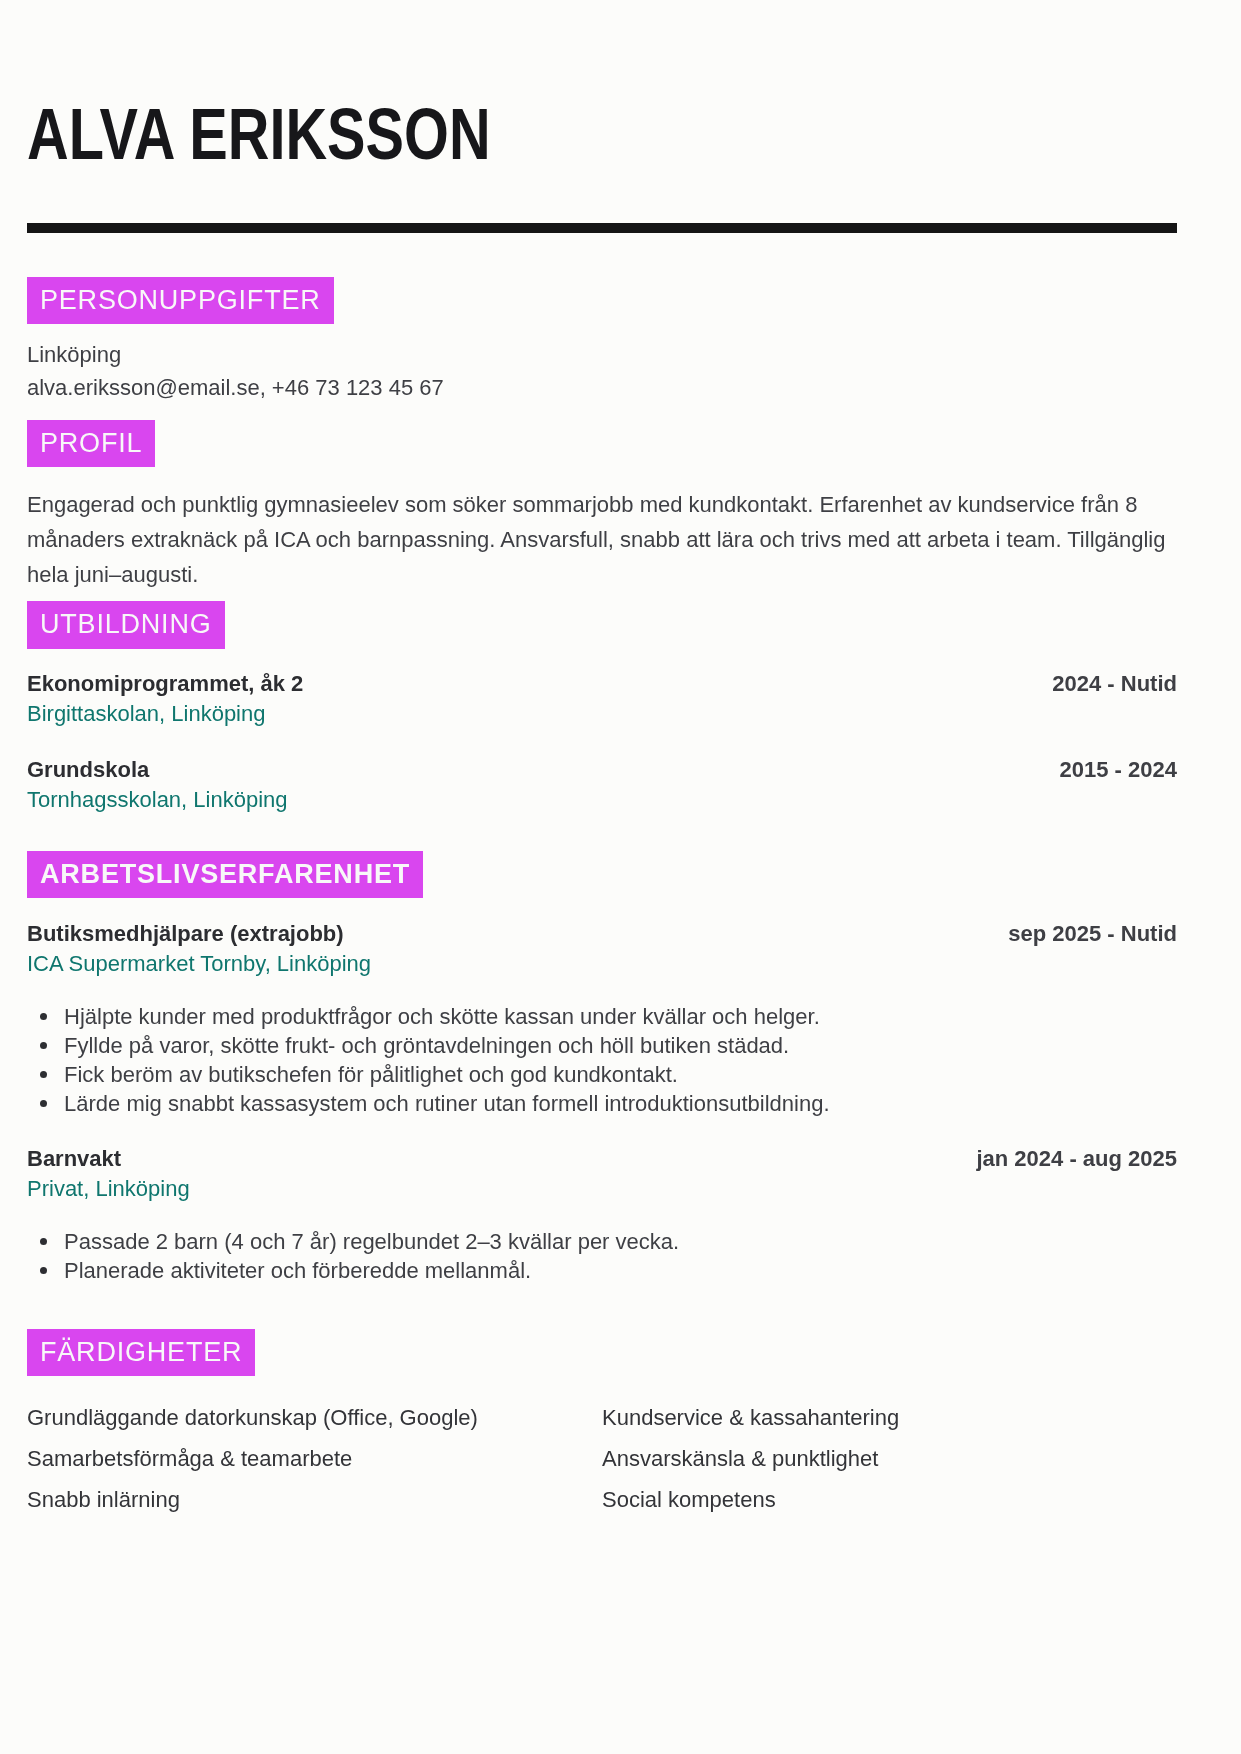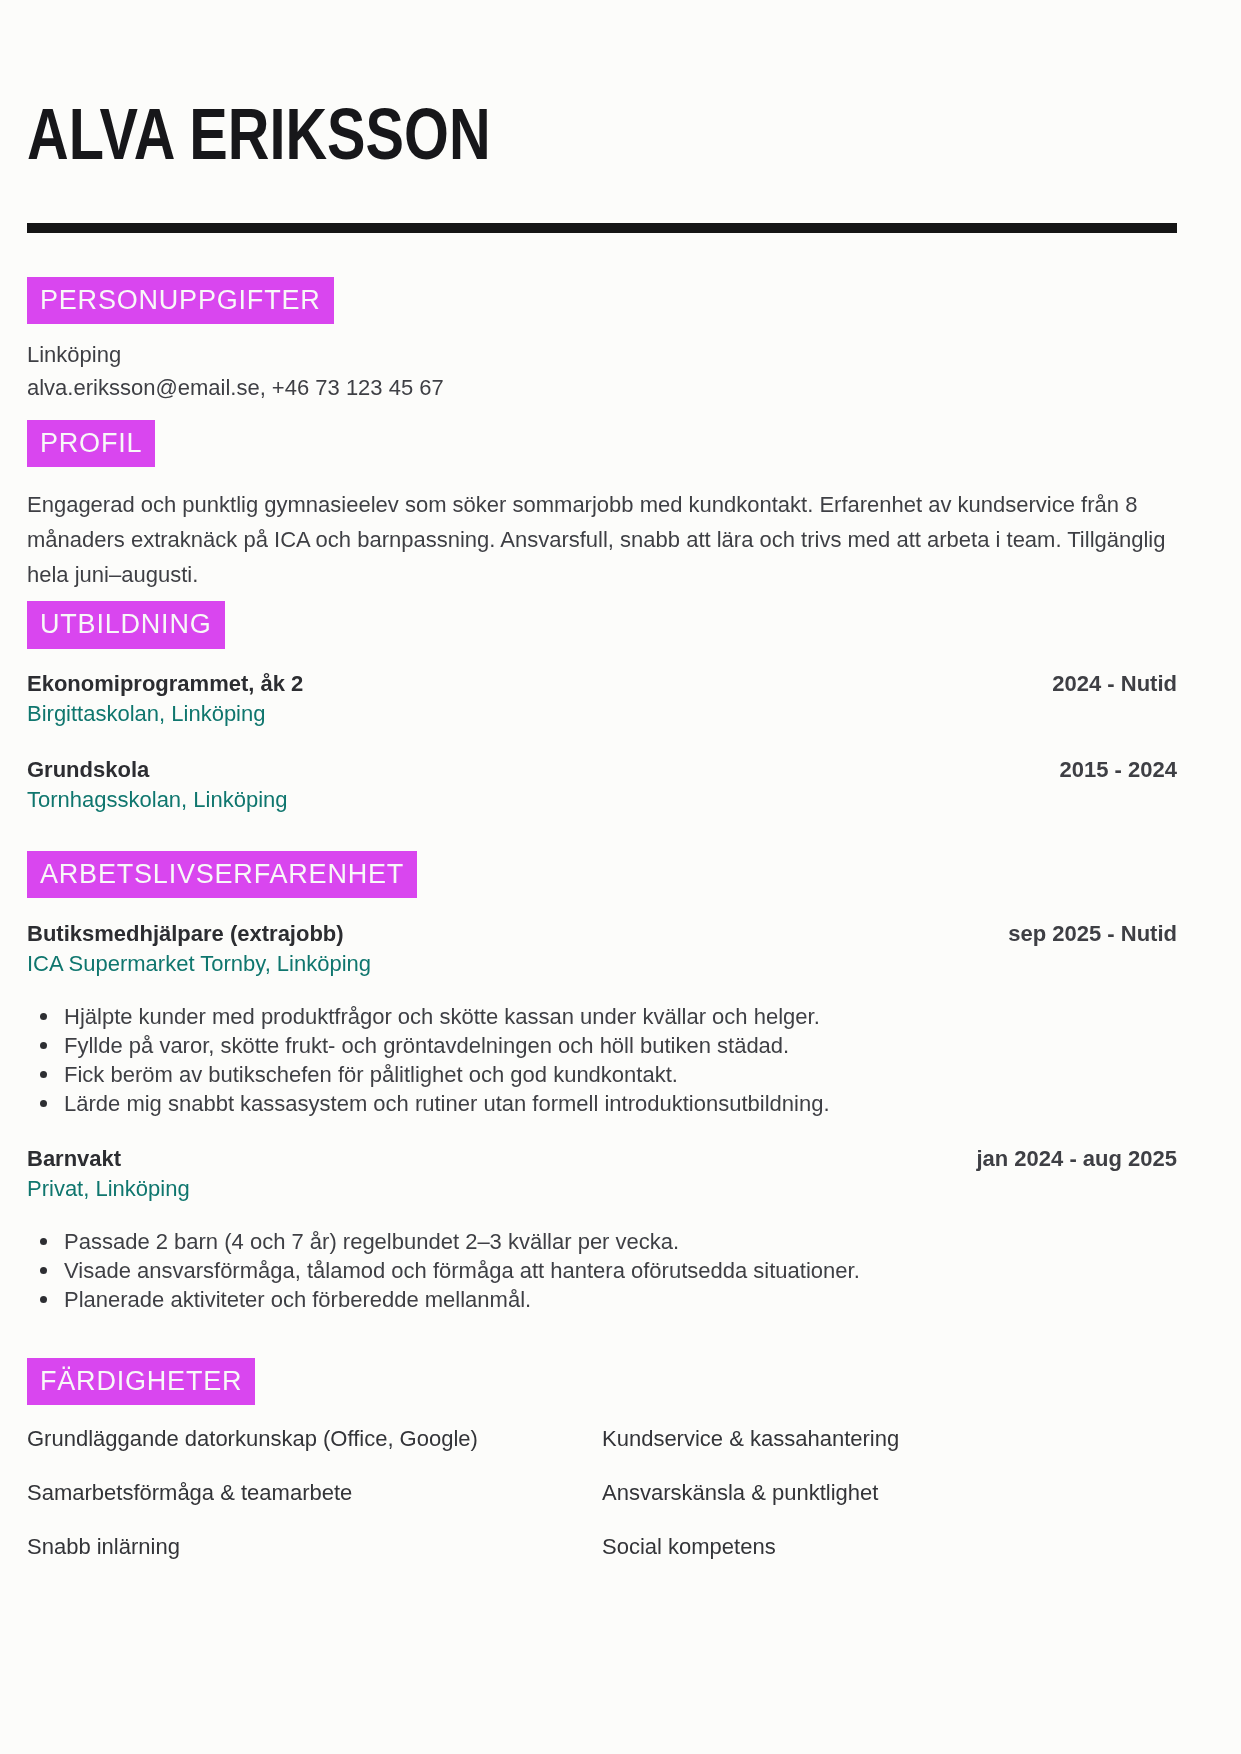--- a/index.html
+++ b/index.html
@@ -42,21 +42,21 @@
     color: #f8f8f8;
     font-size: 27px;
     font-weight: 400;
     line-height: 1.12;
     letter-spacing: 0.8px;
     padding: 8px 13px 9px 13px;
   }
   .mt-person   { margin-top: 44px; }
   .mt-profil   { margin-top: 16px; }
   .mt-utb      { margin-top: 9px; }
-  .mt-arb      { margin-top: 36px; }
+  .mt-arb      { margin-top: 36px; font-weight: bold; }
   .mt-fard     { margin-top: 44px; }
 
   
   .contact {
     margin-top: 14px;
     font-size: 22px;
     line-height: 33px;
     color: #3e3f44;
   }
 
@@ -103,24 +103,24 @@
     left: 13px;
     top: 11px;
     width: 7px;
     height: 7px;
     border-radius: 50%;
     background: #2d2e32;
   }
 
   
   .skills {
-    margin-top: 21px;
+    margin-top: 29px;
     display: grid;
     grid-template-columns: 1fr 1fr;
-    row-gap: 29px;
+    row-gap: 16px;
     font-size: 22px;
     line-height: 25px;
     color: #333438;
   }
 </style>
 </head>
 <body>
 
 <div class="page">
 
@@ -187,21 +187,20 @@
     </div>
 
     <div class="entry job2">
       <div class="entry-head">
         <span class="entry-title">Barnvakt</span>
         <span class="entry-date">jan 2024 - aug 2025</span>
       </div>
       <div class="entry-sub">Privat, Linköping</div>
       <ul class="bullets">
         <li>Passade 2 barn (4 och 7 år) regelbundet 2–3 kvällar per vecka.</li>
-        <li>Visade ansvarsförmåga, tålamod och förmåga att hantera oförutsedda situationer.</li>
         <li>Planerade aktiviteter och förberedde mellanmål.</li>
       </ul>
     </div>
   </section>
 
   <section>
     <div>
       <span class="sec-title mt-fard">FÄRDIGHETER</span>
     </div>
     <div class="skills">

